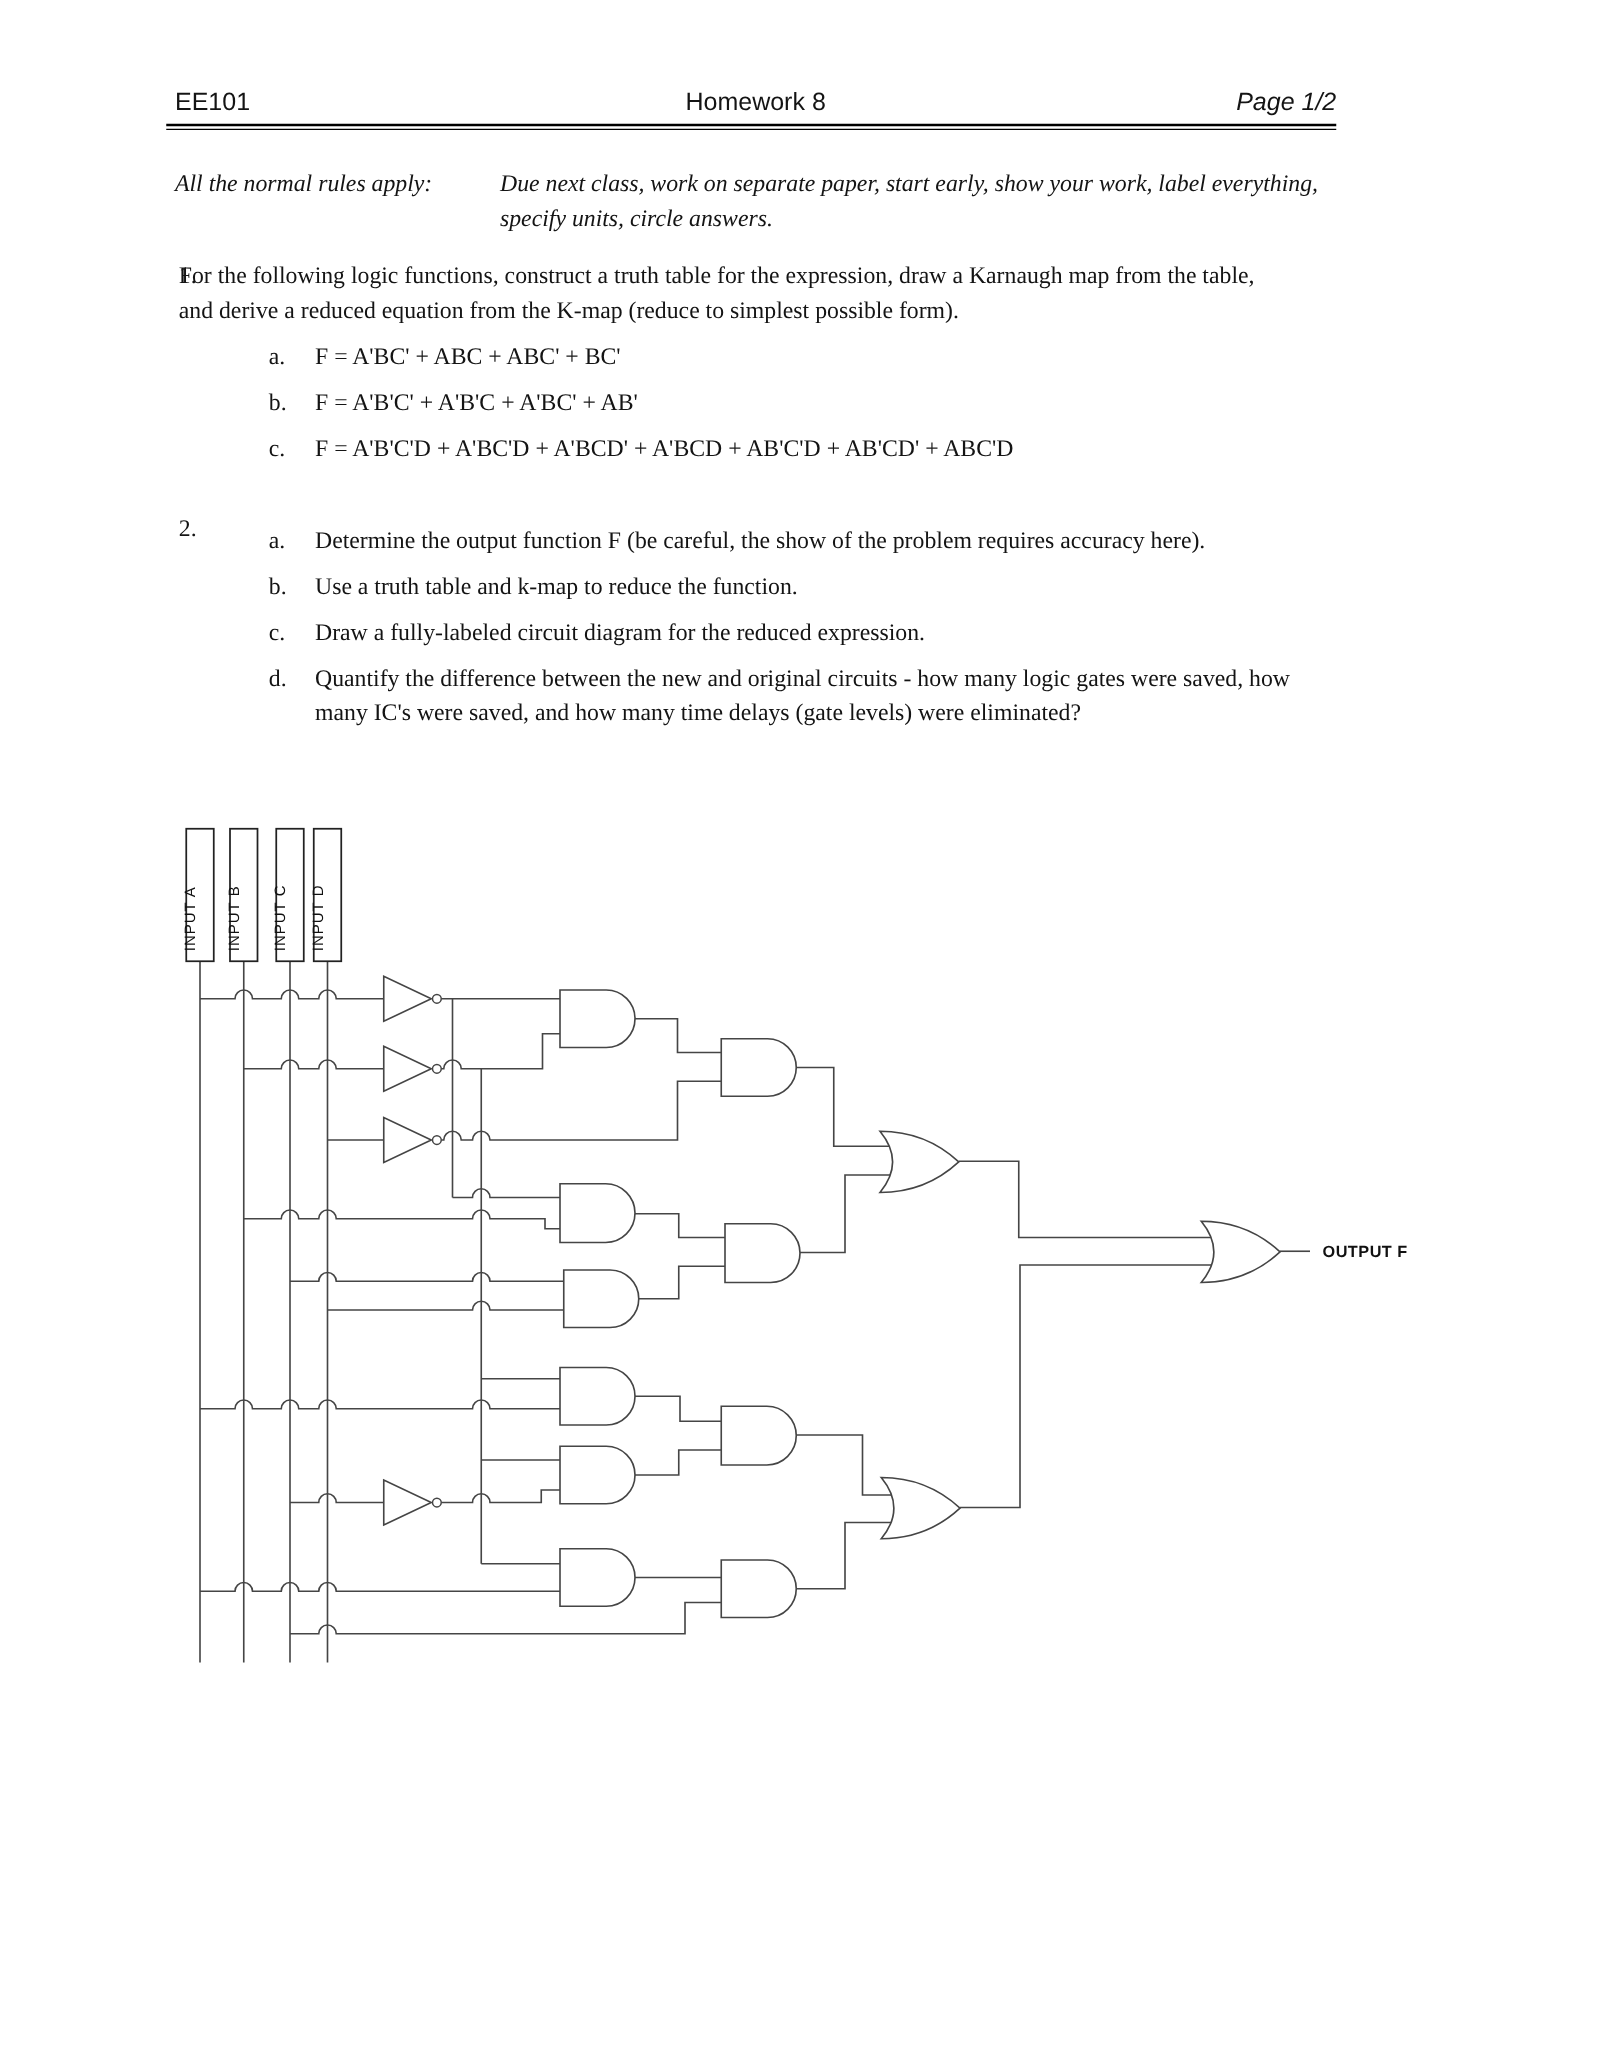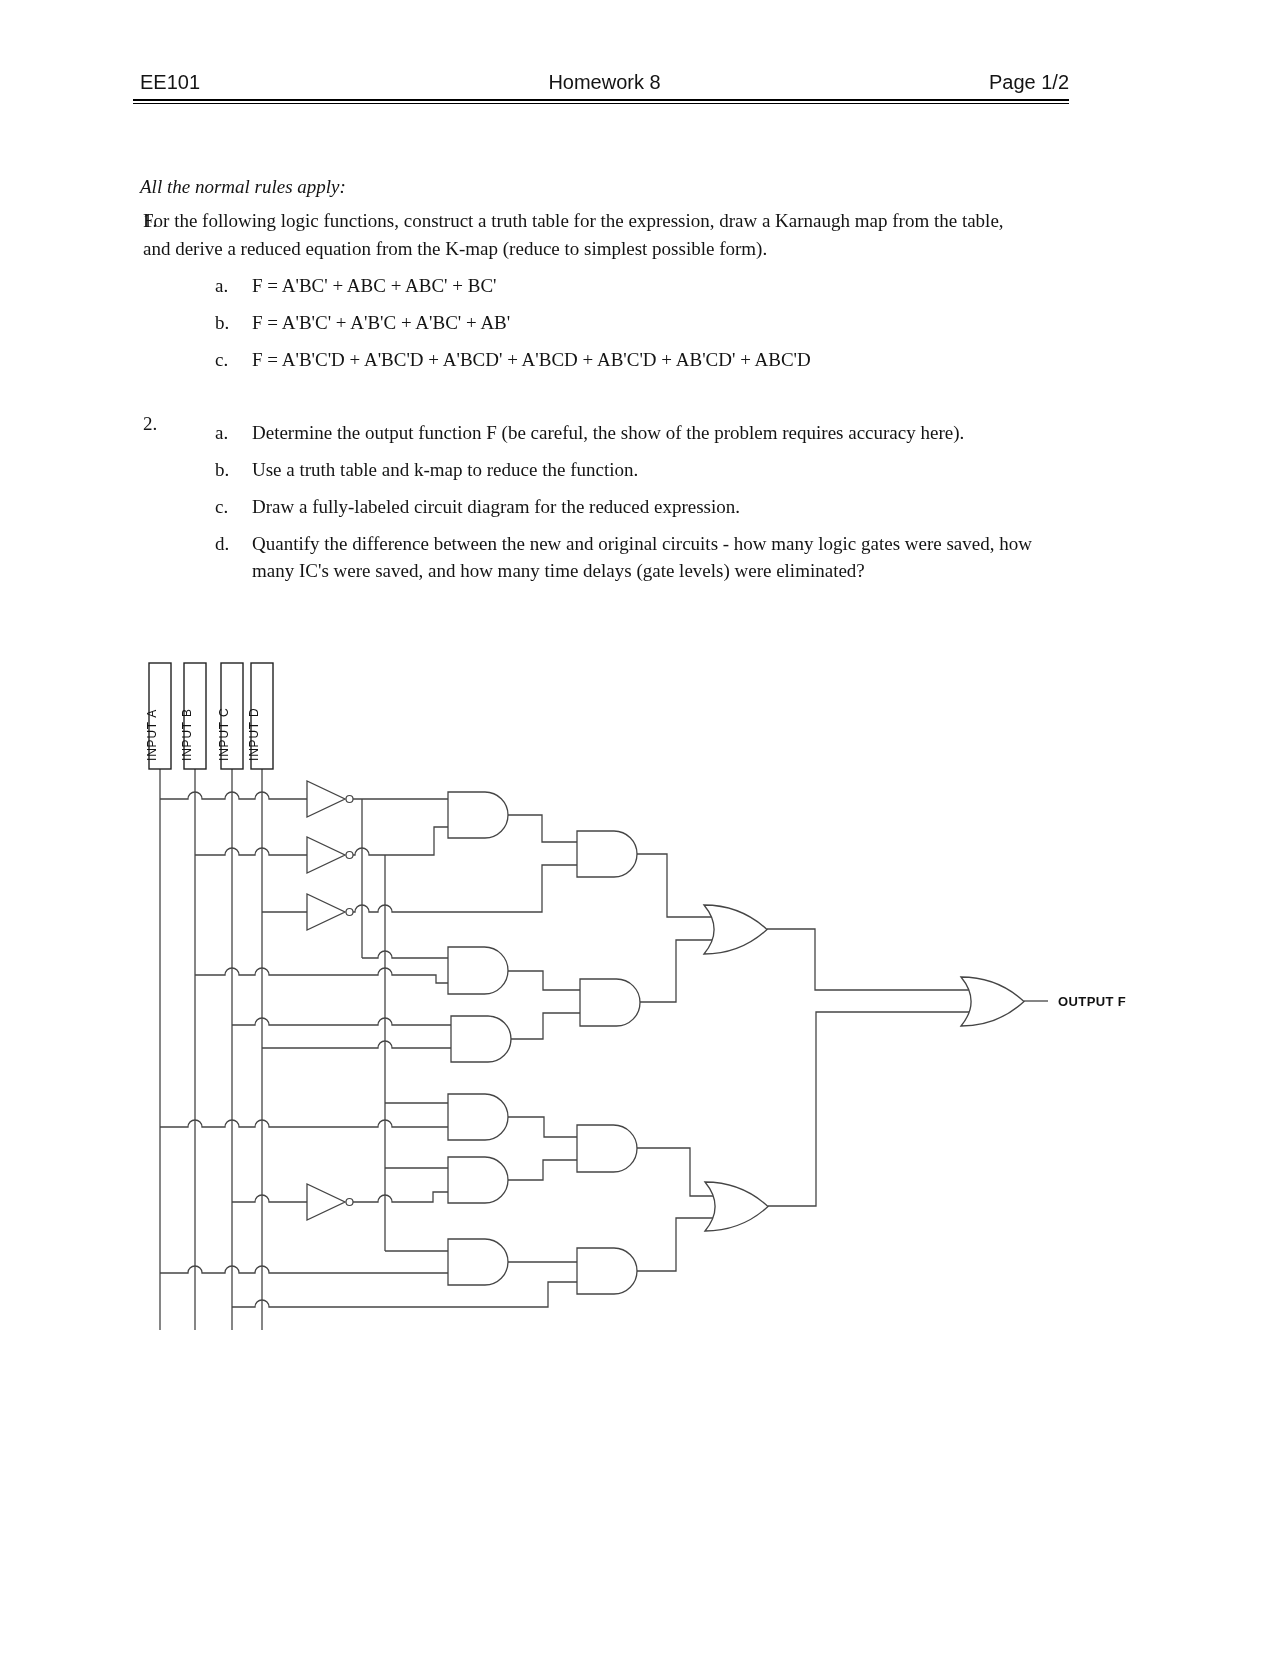--- a/index.html
+++ b/index.html
@@ -4,27 +4,27 @@
 <title>Homework 8</title>
 <style>
   html,body{margin:0;padding:0;background:#ffffff;}
   .page{position:relative;width:1280px;height:1656px;background:#fff;
         font-family:"Liberation Serif",serif;color:#141414;overflow:hidden;}
 
   .hdr{position:absolute;left:133px;top:71px;width:936px;display:flex;align-items:baseline;
        font-family:"Liberation Sans",sans-serif;font-size:20px;gap:11px;}
   .hdr .l{flex:1;padding-left:7px;}
   .hdr .c{flex:0;white-space:nowrap;font-weight:normal;}
-  .hdr .r{flex:1;text-align:right;}
+  .hdr .r{flex:1;text-align:right;font-style:italic;}
   .rule{position:absolute;left:133px;top:99px;width:936px;height:2px;
         border-top:2px solid #000;border-bottom:1px solid #000;}
 
   .intro{position:absolute;left:140px;top:134px;display:flex;font-style:italic;
          font-size:19px;line-height:28px;}
-  .intro .lead{flex:0 0 260px;margin-top:39px;}
+  .intro .lead{flex:0 0 260px;}
   .intro .ibody{width:672px;}
 
   .problem{position:absolute;left:143px;font-size:19px;line-height:28px;}
   .p1{top:207px;}
   .p2{top:410px;}
   .pnum{position:absolute;left:0;top:0;}
   .ptext{width:890px;}
   .subs{margin-left:72px;}
   .p1 .subs{margin-top:11px;}
   .p2 .subs{margin-top:9px;}
@@ -42,20 +42,21 @@
 
   <div class="hdr">
     <span class="l">EE101</span>
     <span class="c">Homework 8</span>
     <span class="r">Page 1/2</span>
   </div>
   <div class="rule"></div>
 
   <div class="intro">
     <span class="lead">All the normal rules apply:</span>
+    <span class="ibody">Due next class, work on separate paper, start early, show your work, label everything, specify units, circle answers.</span>
   </div>
 
   <div class="problem p1">
     <span class="pnum">1.</span>
     <div class="ptext">For the following logic functions, construct a truth table for the expression, draw a Karnaugh map from the table, and derive a reduced equation from the K-map (reduce to simplest possible form).</div>
     <div class="subs">
         <div class="sub">
           <span class="slabel">a.</span>
           <span class="stext">F = A'BC' + ABC + ABC' + BC'</span>
         </div>

